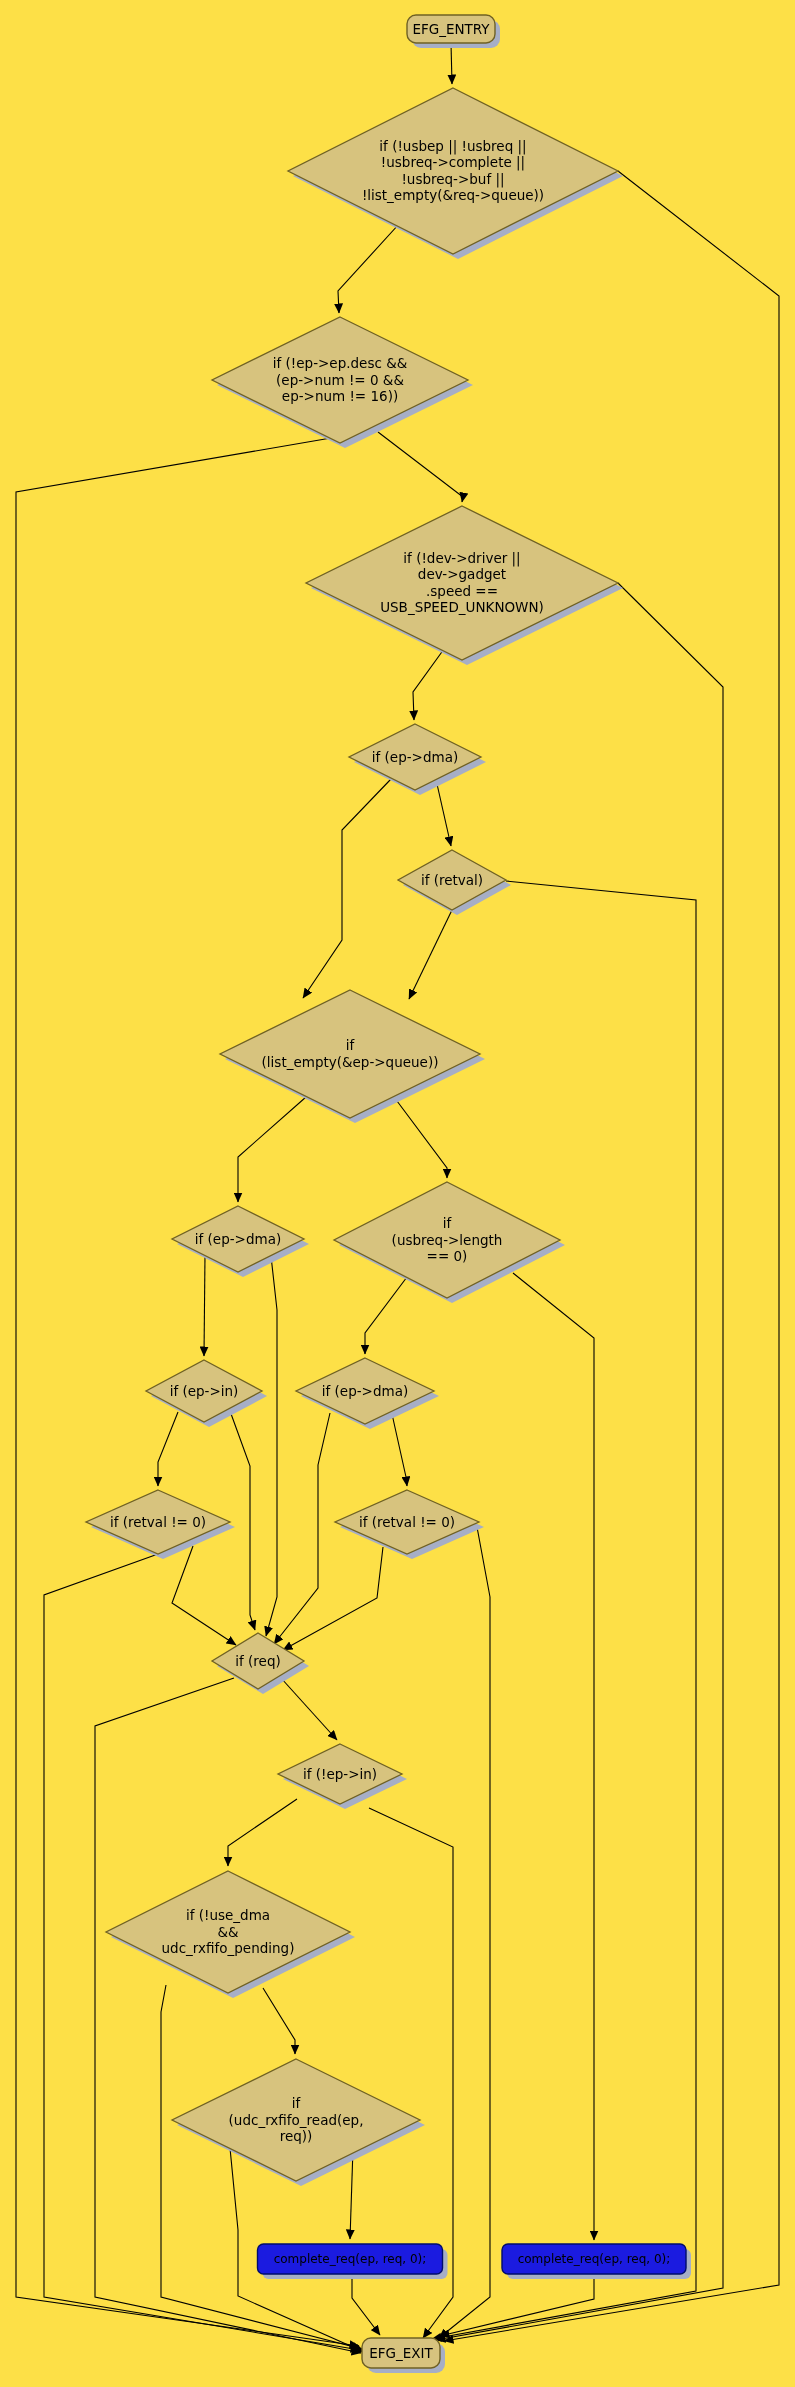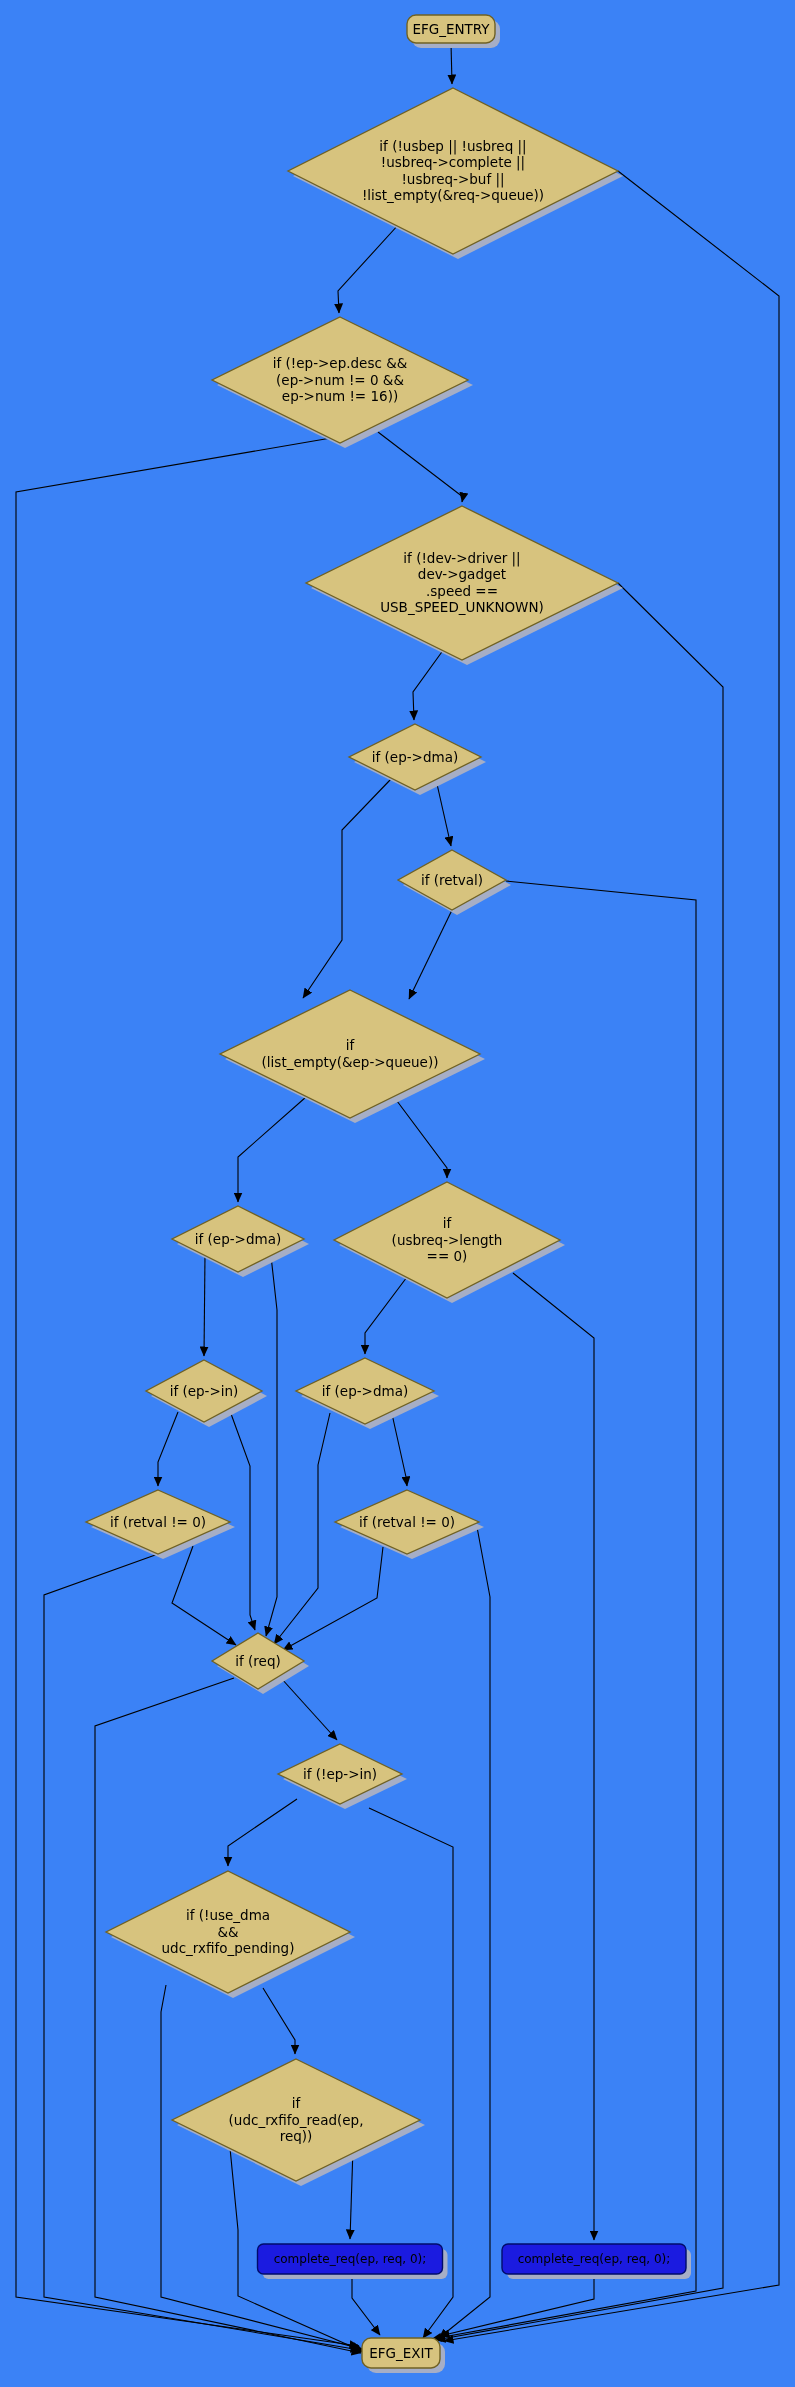--- a/index.html
+++ b/index.html
@@ -1,17 +1,17 @@
 <!DOCTYPE html>
 <html><head>
 <meta charset="utf-8">
 <style>
   html,body{margin:0;padding:0;background:#ffffff;}
   body{font-family:"DejaVu Sans","Liberation Sans",sans-serif;}
-  #stage{position:relative;width:795px;height:2387px;background:#3b82f6;margin:0 auto;}
+  #stage{position:relative;width:795px;height:2387px;background:#fde047;margin:0 auto;}
   svg{display:block;}
   text{user-select:none;}
 </style>
 </head>
 <body>
 
 <div id="stage">
   <svg id="efg-svg" xmlns="http://www.w3.org/2000/svg" width="795" height="2387" viewBox="0 0 795 2387">
       <defs>
         <marker id="arrow" markerWidth="11" markerHeight="9" refX="9.5" refY="4.5" orient="auto" markerUnits="userSpaceOnUse">

